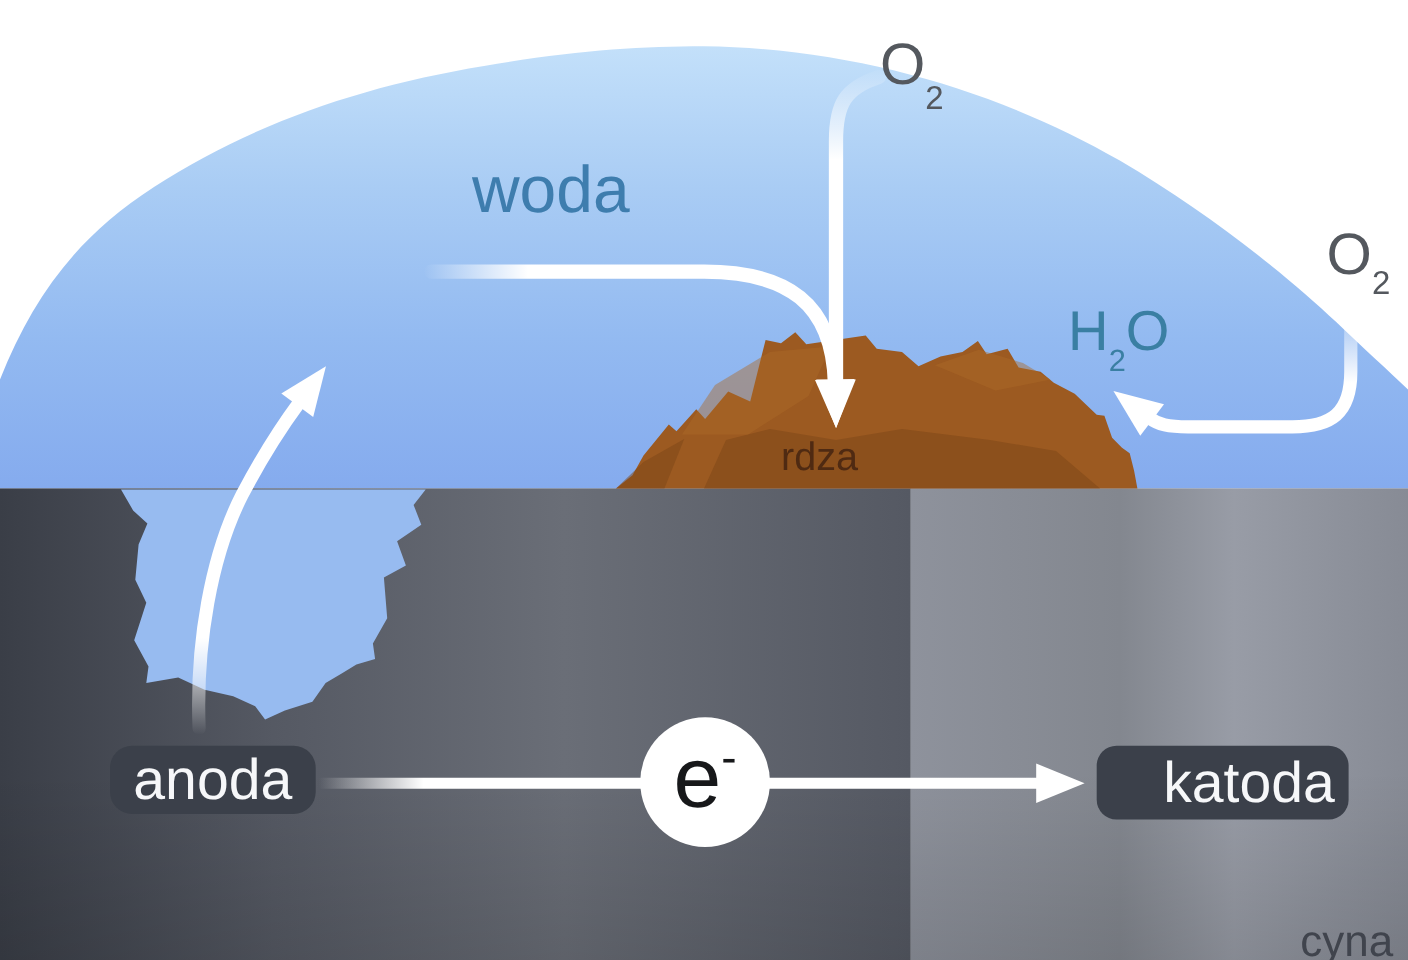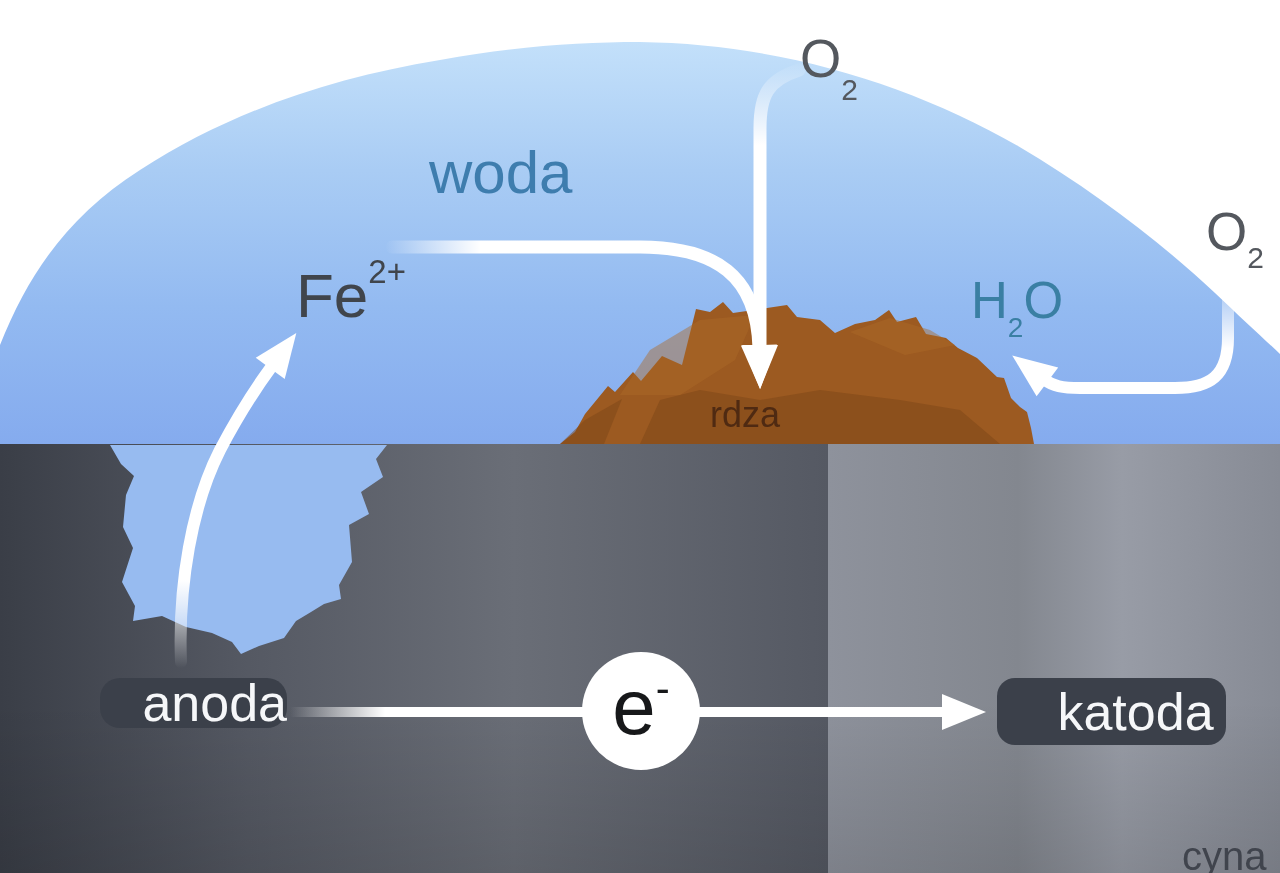--- a/index.html
+++ b/index.html
@@ -35,21 +35,21 @@
   .h2o-lbl{left:971px; top:275px; color:var(--h2o_label);}
   .h2o-lbl .base{font-size:51px;}
   .h2o-lbl .sub{font-size:28px; transform:translateY(39px);}
   .rust-lbl{left:710px; top:397px; font-size:36px; color:var(--rust_label);}
   .iron-lbl{left:20px; top:821px; font-size:40px; color:var(--iron_label);}
   .tin-lbl{left:1182px; top:836px; font-size:40px; color:var(--tin_label);}
   .tag{
     position:absolute; display:flex; align-items:center; justify-content:center;
     background:var(--label_box); color:var(--label_text); font-size:52px;
   }
-  .anode-tag{left:100px; top:678px; width:187px; height:50px; border-radius:20px;justify-content:flex-end;}
+  .anode-tag{left:100px; top:678px; width:187px; height:62px; border-radius:20px;}
   .cathode-tag{left:997px; top:678px; width:181px; height:67px; border-radius:18px;padding-left:48px;}
   .e-lbl{left:583px; top:655px; width:116px; height:112px; align-items:center; justify-content:center; color:var(--electron);}
   .e-lbl .base{font-size:78px; transform:translateY(-4px);}
   .e-lbl .sup{font-size:42px; transform:translateY(-22px);}
 </style>
 </head>
 <body>
 
 <div class="scene">
 
@@ -138,24 +138,20 @@
 
     <path d="M 292 712 L 945 712" fill="none" stroke="url(#gTailE)" stroke-width="10" stroke-linecap="round" marker-end="url(#ah)"></path>
 
     <circle cx="641" cy="711" r="59" style="fill:var(--arrow)"></circle>
   </svg>
 
   <div class="lbl water-lbl">
     <span>woda</span>
   </div>
 
-  <div class="lbl fe-lbl">
-    <span class="base">Fe</span>
-    <span class="sup">2+</span>
-  </div>
 
   <div class="lbl o2-top-lbl">
     <span class="base">O</span>
     <span class="sub">2</span>
   </div>
 
   <div class="lbl o2-right-lbl">
     <span class="base">O</span>
     <span class="sub">2</span>
   </div>

